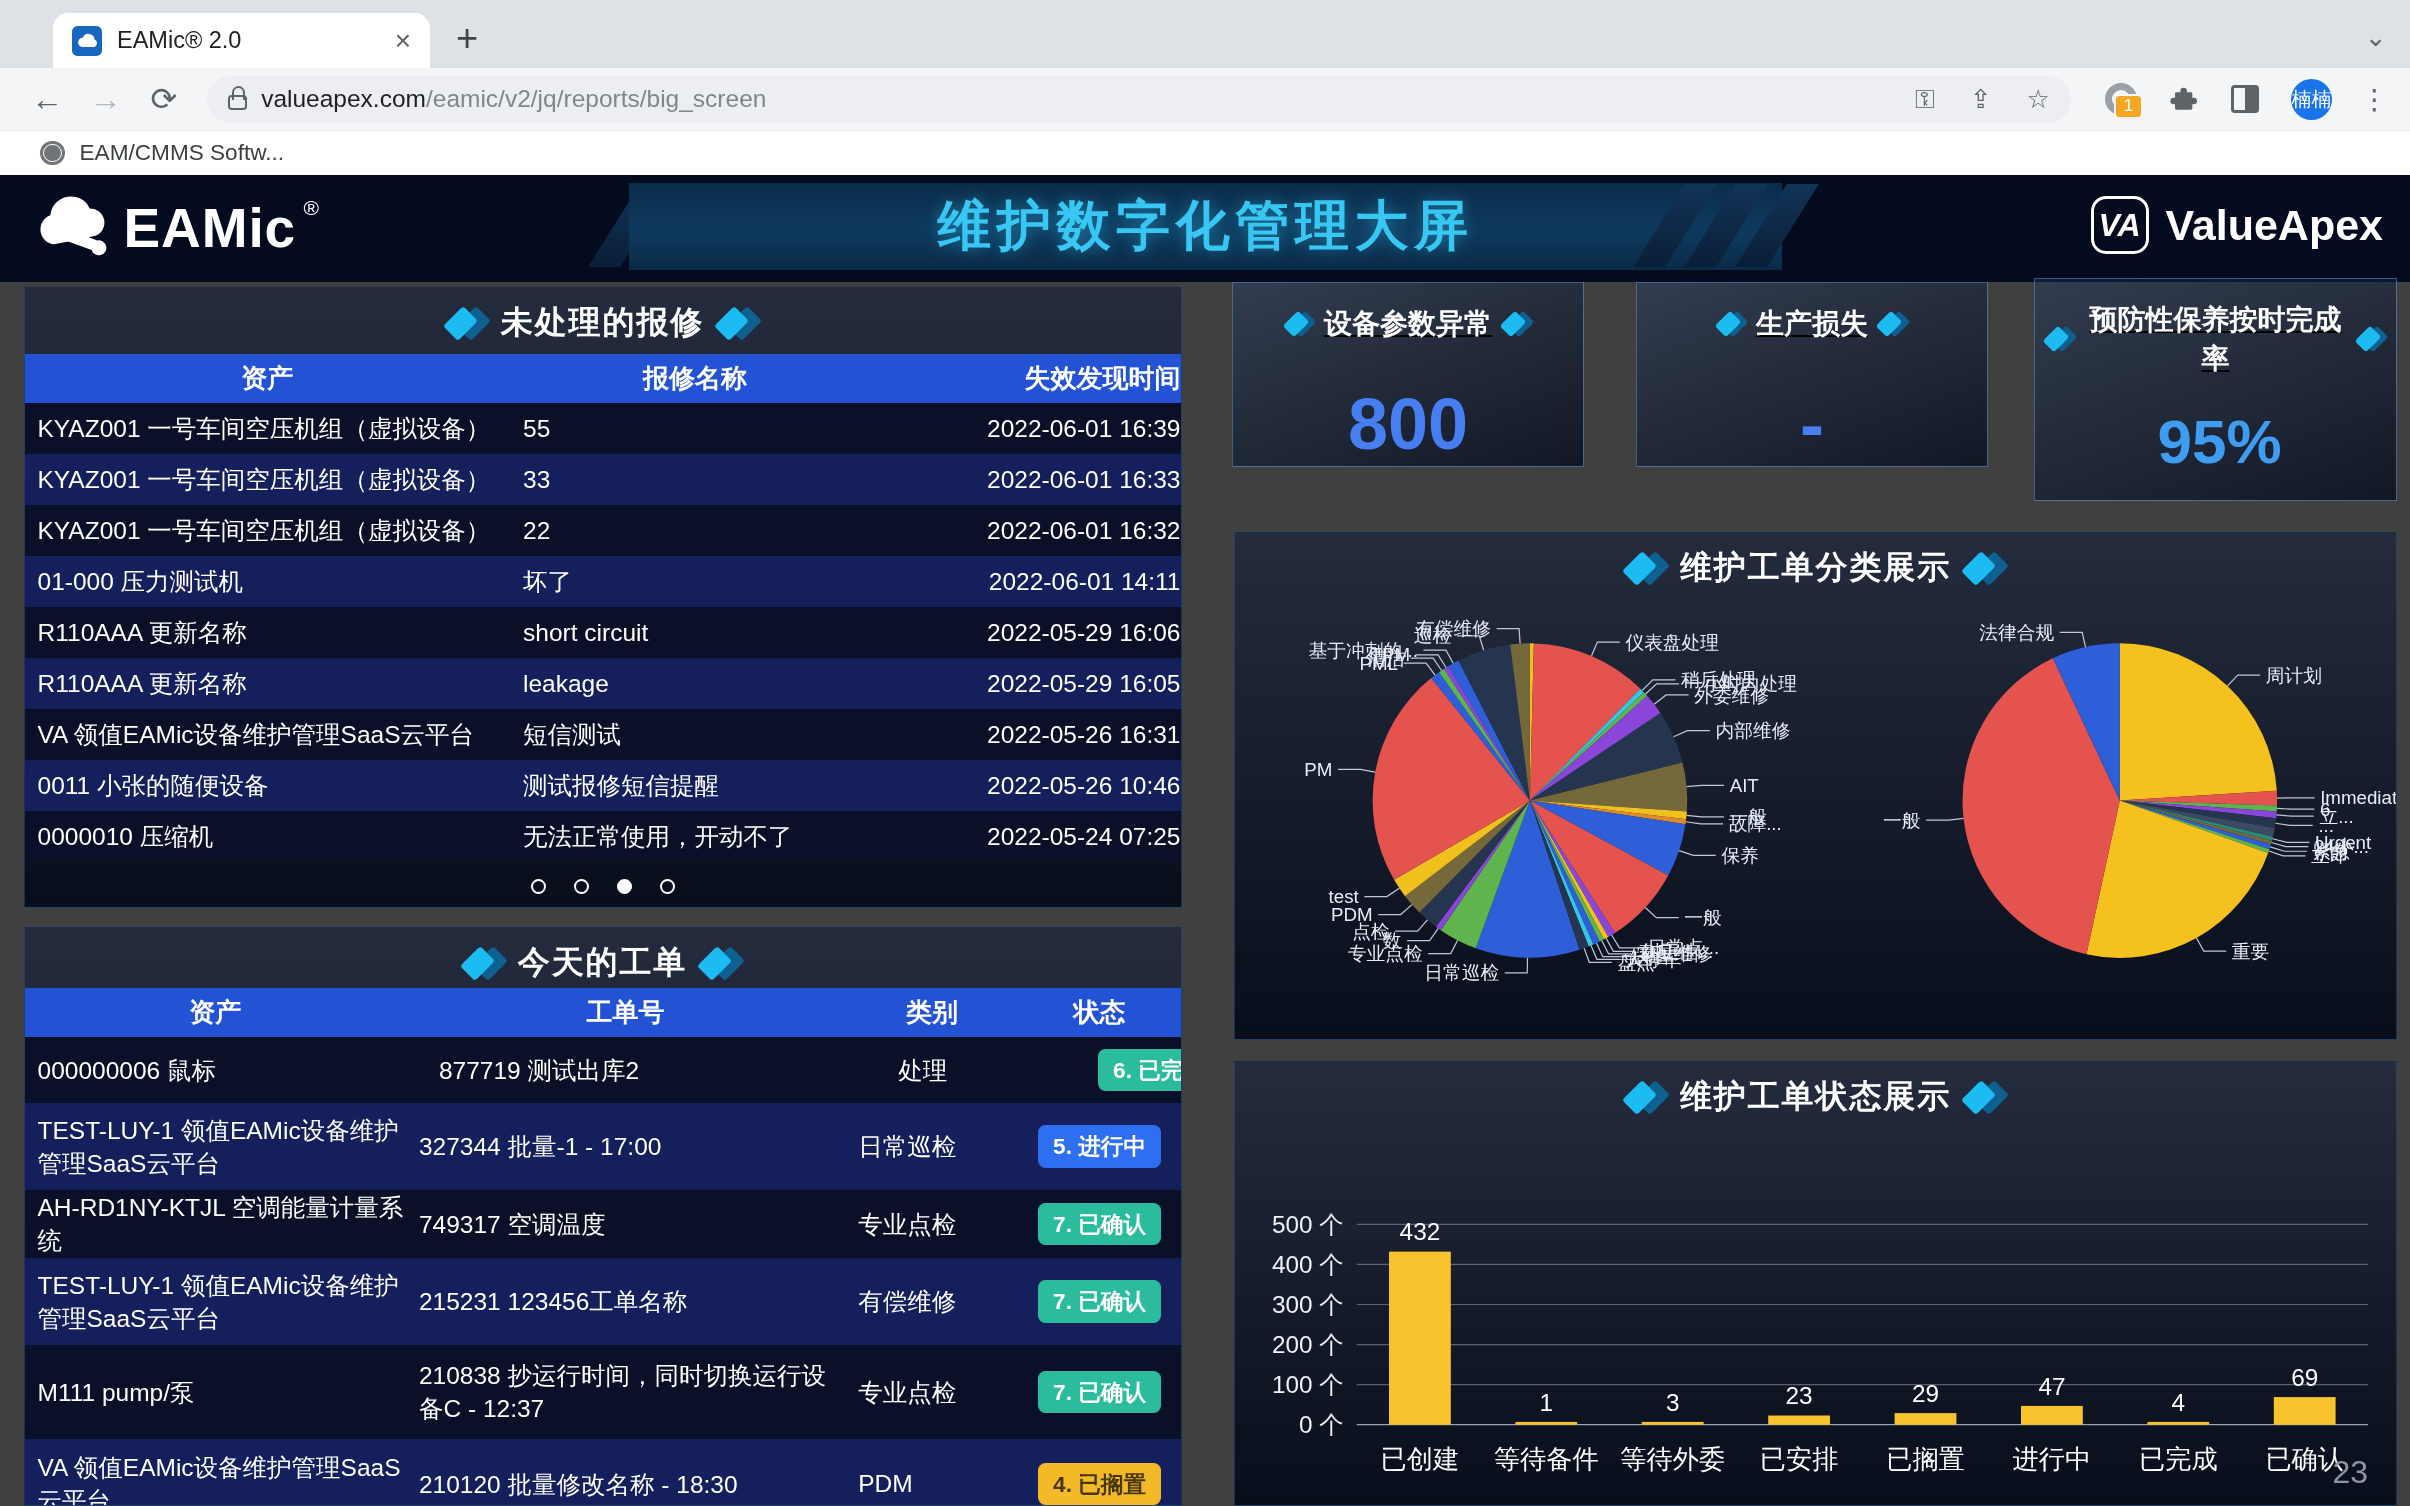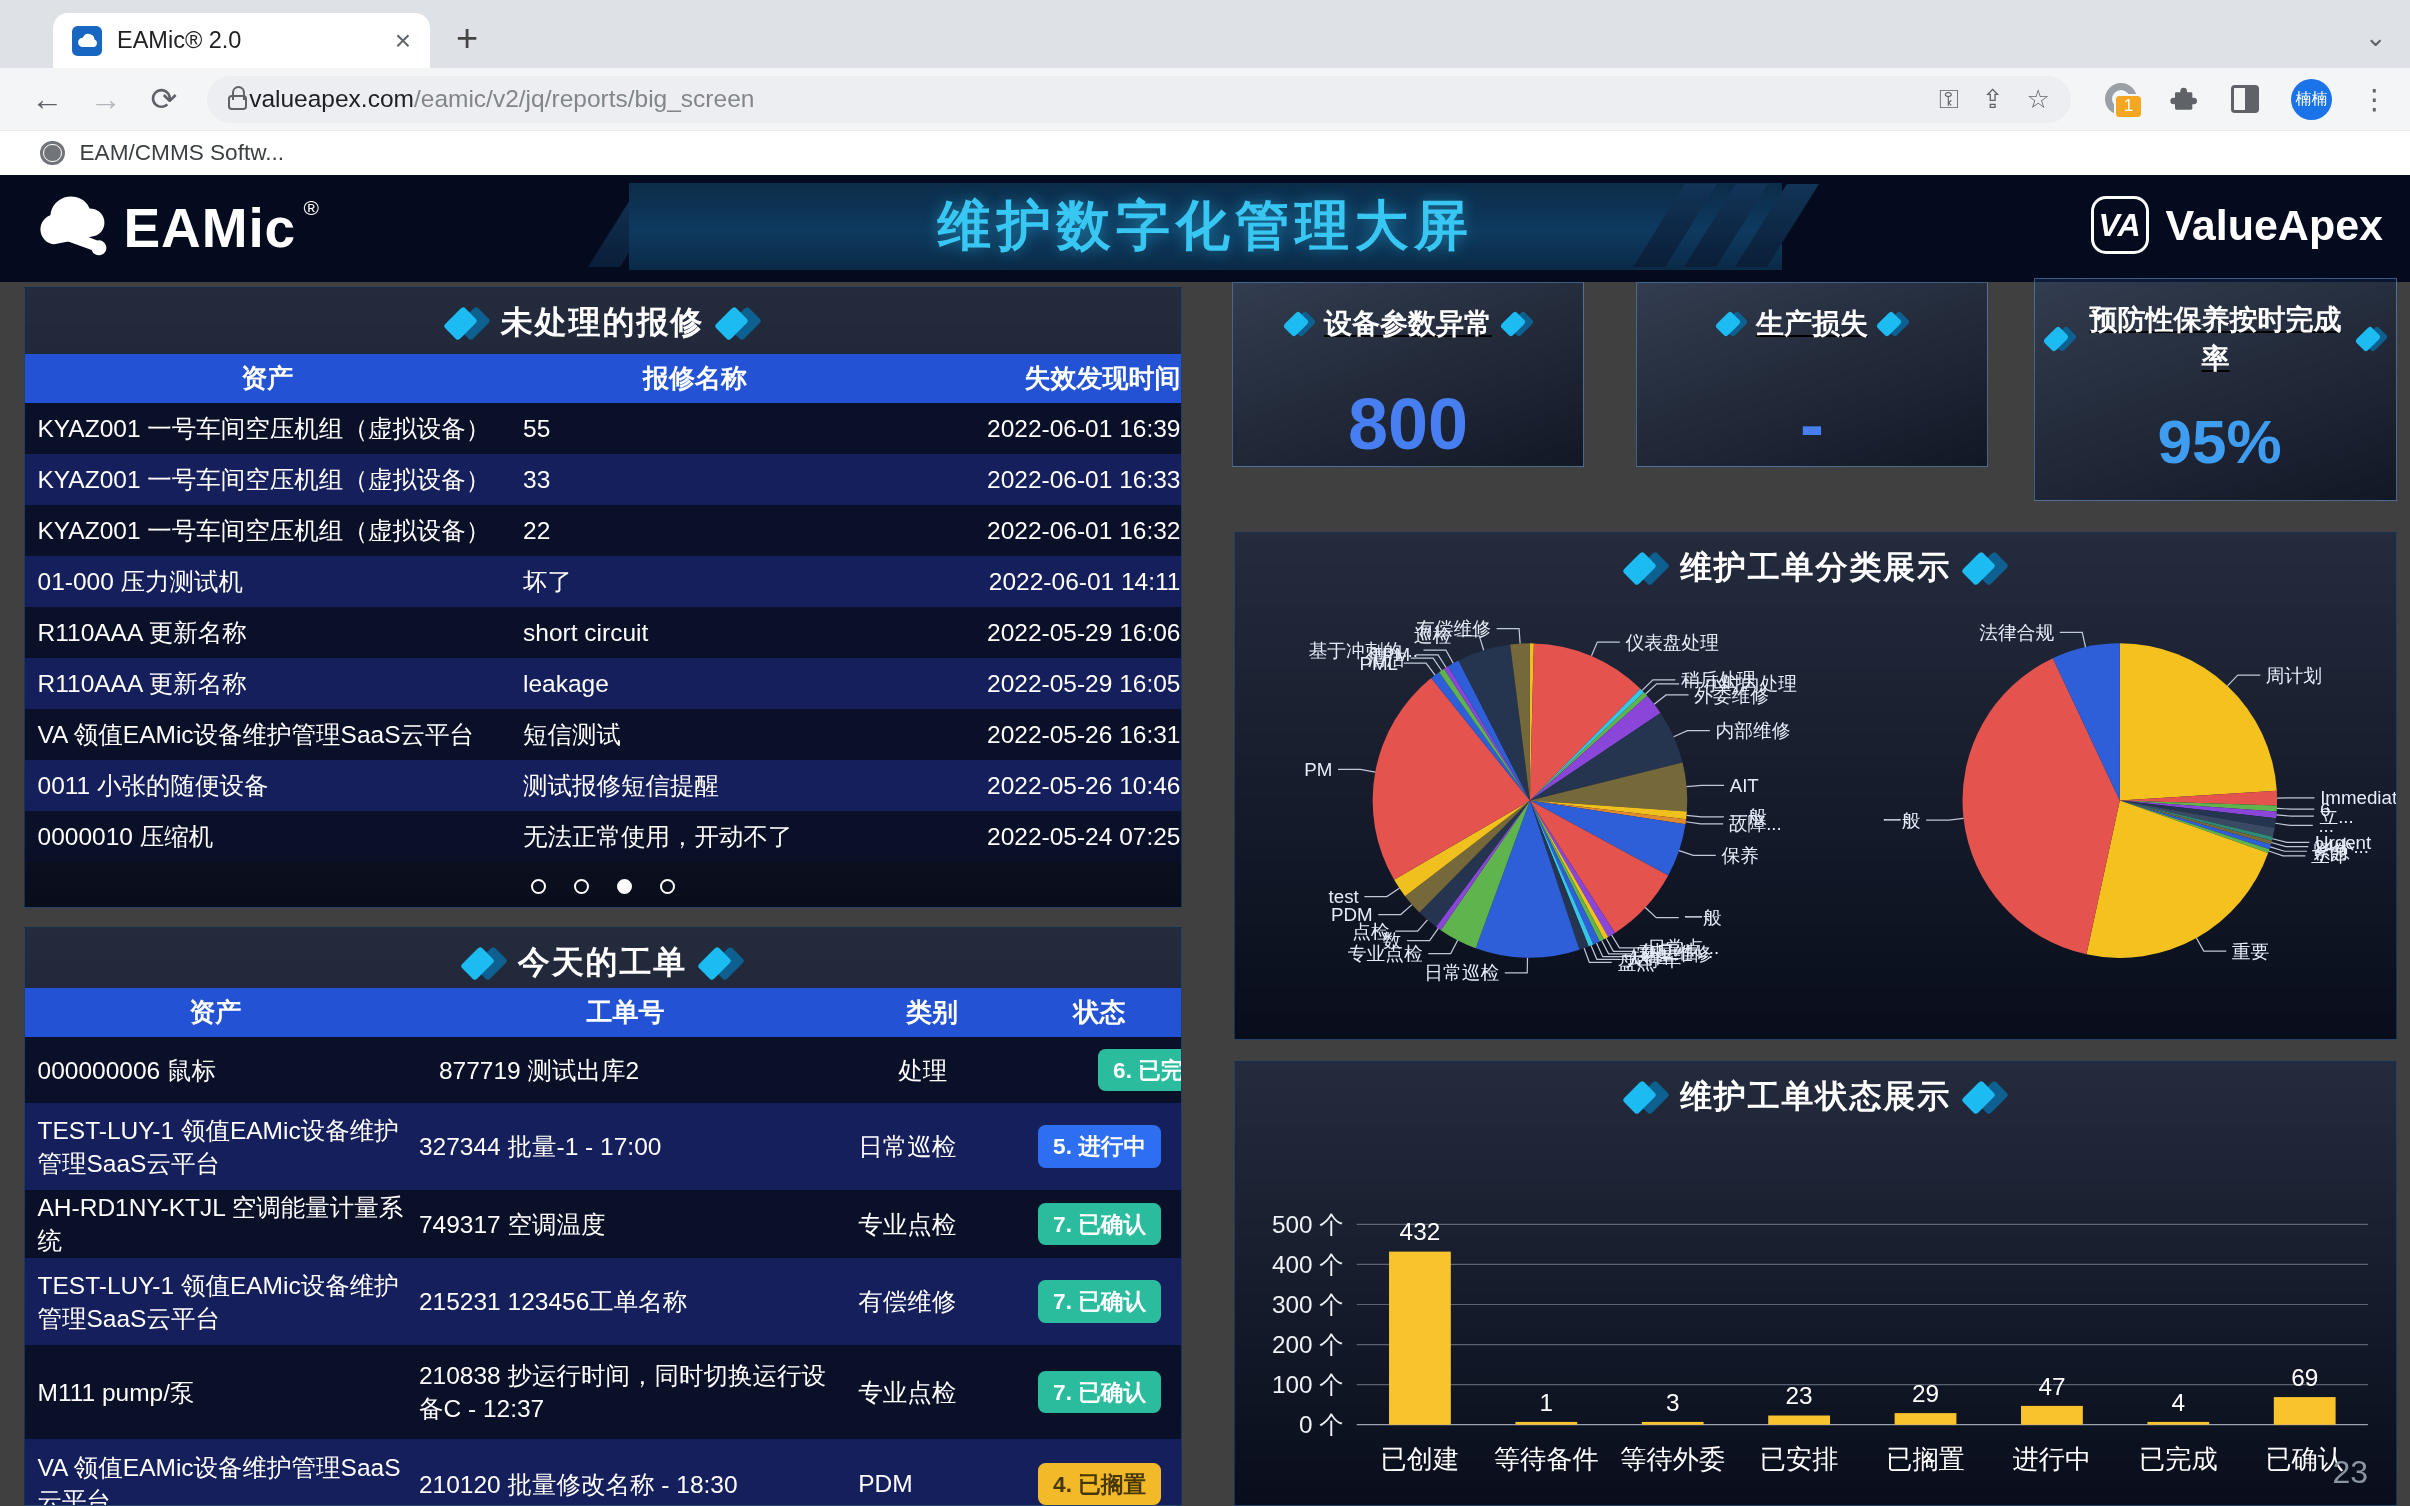--- a/index.html
+++ b/index.html
@@ -15,34 +15,34 @@
     align-items:center; justify-content:center; flex:none; }
   .tab-title { flex:1; font-size:23.5px; color:#202124; white-space:nowrap; overflow:hidden; }
   .tab-close { font-size:28px; color:#5f6368; line-height:1; }
   .newtab { font-size:38px; color:#444; margin:0 0 11.3px 26px; line-height:1; }
   .win-chevron { position:absolute; right:24.5px; bottom:15px; font-size:26px; color:#5f6368; }
 
   .toolbar { height:62px; background:#f4f5f7; display:flex; align-items:center; padding:0 22.6px; gap:9.4px; }
   .navic { font-size:32px; color:#5f6368; width:49px; text-align:center; }
   .navic.fwd { color:#b4b8bd; }
   .omnibox { flex:1; height:47px; background:#eceef1; border-radius:24.5px; display:flex; align-items:center;
-    padding:0 21px; gap:2px; margin:0 9.4px; }
+    padding:0 21px; gap:14px; margin:0 9.4px; }
   .lock { width:19px; height:15px; border:2.8px solid #5f6368; border-radius:3.8px; position:relative; margin-top:6.6px; flex:none;}
   .lock:before { content:""; position:absolute; top:-10.4px; left:1.9px; width:9.4px; height:11.3px;
     border:2.8px solid #5f6368; border-bottom:none; border-radius:7.5px 7.5px 0 0; }
   .url { font-size:24.5px; color:#202124; white-space:nowrap; }
   .url .path { color:#80868b; }
   .obx-spacer { flex:1; }
   .obx-ic { color:#5f6368; font-size:26px; margin-left:21px; }
   .ring { width:32px; height:32px; border-radius:50%; border:7.5px solid #9aa0a6; position:relative; margin-left:15px; flex:none;}
   .ring .bdg { position:absolute; right:-13px; bottom:-11.3px; background:#f5a623; color:#fff; font-size:17px;
     border-radius:5.6px; padding:0.9px 7.5px; border:2.8px solid #f4f5f7; }
   .sqic { width:28px; height:28px; border:3.8px solid #5f6368; border-radius:3.8px; margin-left:22.6px; position:relative; flex:none;}
   .sqic:before { content:""; position:absolute; right:0; top:0; bottom:0; width:11.3px; background:#5f6368; }
-  .avatar { width:41px; height:41px; border-radius:50%; background:#1a73e8; color:#fff; font-size:16px;
+  .avatar { width:41px; height:41px; border-radius:50%; background:#1a73e8; color:#fff; font-size:20px;
     display:flex; align-items:center; justify-content:center; margin-left:22.6px; flex:none; }
   .dots3 { font-size:28px; color:#5f6368; margin-left:19px; }
   .bookmarks { height:45px; background:#fff; border-top:0.9px solid #e8eaed; display:flex; align-items:center;
     padding-left:40px; gap:15px; }
   .globe { width:24.5px; height:24.5px; border-radius:50%; background:#717579; position:relative; overflow:hidden; flex:none;}
   .globe:before { content:""; position:absolute; inset:2.8px; border:1.9px solid #fff; border-radius:50%; }
   .bm-label { font-size:22.6px; color:#3c4043; }
 
   
   .screen { position:absolute; top:175px; left:0; width:2411px; height:1331px; background:#404040; overflow:hidden; }

